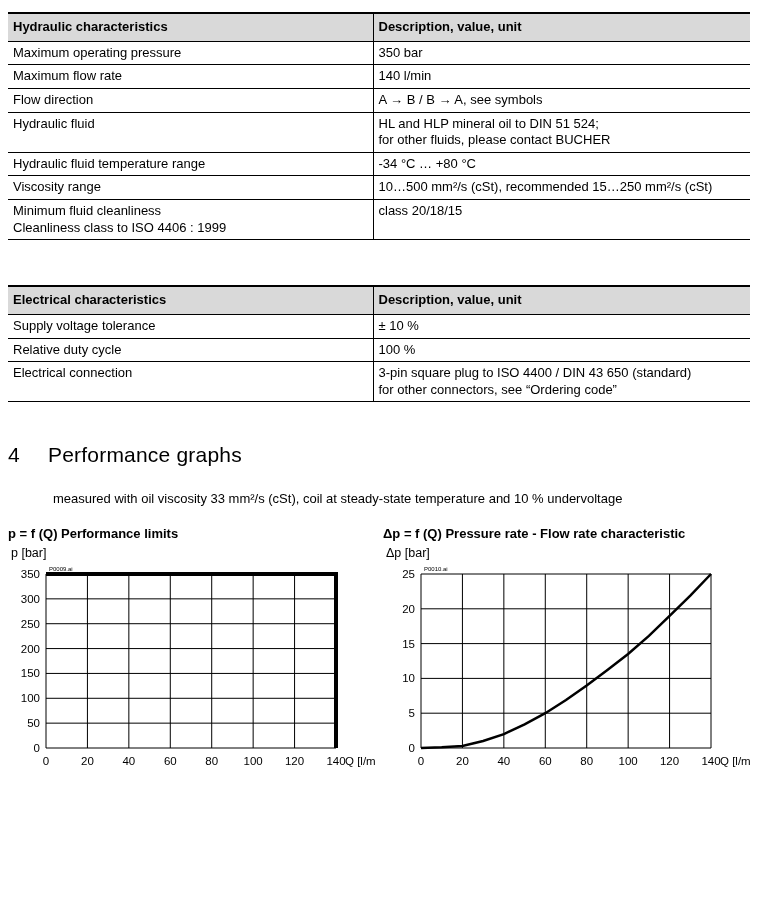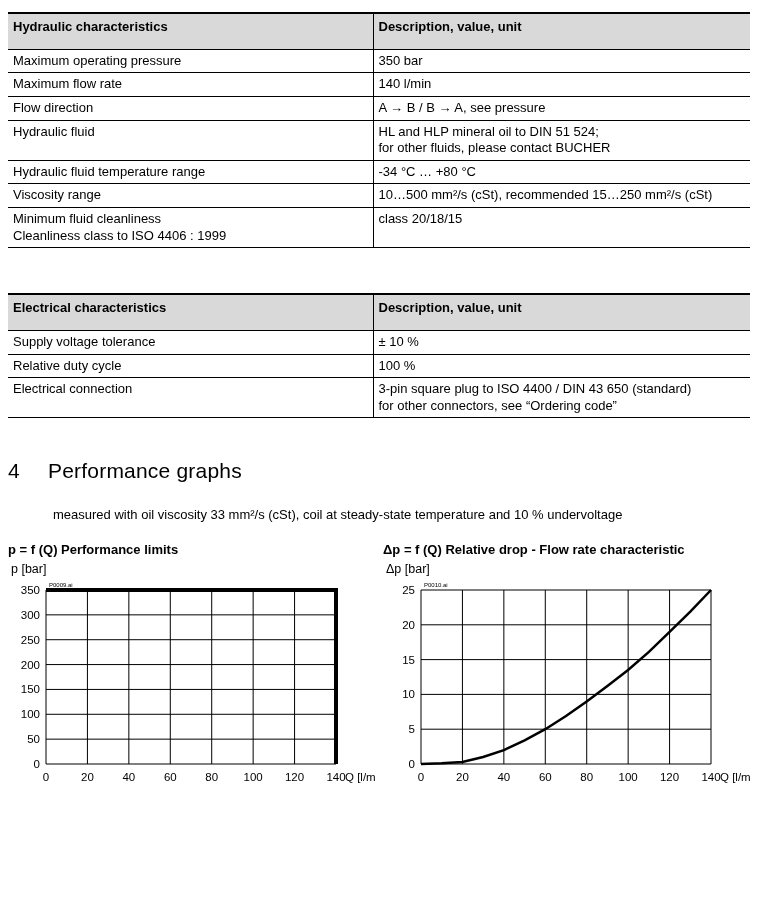--- a/index.html
+++ b/index.html
@@ -19,21 +19,21 @@
     font-size: 13px;
     line-height: 1.28;
   }
   table.spec th, table.spec td {
     text-align: left;
     vertical-align: top;
     padding: 3px 6px 3px 5px;
     border-bottom: 1px solid #000;
     font-weight: normal;
   }
-  table.spec th { font-weight: bold; background: #d9d9d9; padding-top: 5px; padding-bottom: 13px; }
+  table.spec th { font-weight: bold; background: #d9d9d9; padding-top: 5px; padding-bottom: 5px; }
   table.spec .col-label { width: 365px; }
   table.spec .col-value { border-left: 1px solid #000; }
   .tbl-gap { height: 45px; }
 
   
   .section-heading {
     margin-top: 41px;
     font-size: 21px;
     letter-spacing: 0.2px;
     display: flex;
@@ -65,21 +65,21 @@
         <tr>
           <td class="col-label">Maximum operating pressure</td>
           <td class="col-value">350 bar</td>
         </tr>
         <tr>
           <td class="col-label">Maximum flow rate</td>
           <td class="col-value">140 l/min</td>
         </tr>
         <tr>
           <td class="col-label">Flow direction</td>
-          <td class="col-value">A → B  /  B → A,  see pressure</td>
+          <td class="col-value">A → B  /  B → A,  see symbols</td>
         </tr>
         <tr>
           <td class="col-label">Hydraulic fluid</td>
           <td class="col-value">HL and HLP mineral oil to DIN 51 524;<br>for other fluids, please contact BUCHER</td>
         </tr>
         <tr>
           <td class="col-label">Hydraulic fluid temperature range</td>
           <td class="col-value">-34 °C … +80 °C</td>
         </tr>
         <tr>
@@ -161,21 +161,21 @@
           <text x="32" y="81.71428571428571" text-anchor="end" font-size="11.5">250</text>
           <text x="32" y="56.85714285714286" text-anchor="end" font-size="11.5">300</text>
           <text x="32" y="32" text-anchor="end" font-size="11.5">350</text>
           <text x="337" y="219" font-size="11.5">Q [l/min]</text>
           <text x="3" y="11" font-size="12.5">p [bar]</text>
           <text x="41" y="25" font-size="6" fill="#1a1a1a">P0009.ai</text>
           <polyline points="38.0,28.0 328.0,28.0 328.0,202.0" fill="none" stroke="#000" stroke-width="4" stroke-linejoin="miter"></polyline>
         </svg>
     </div>
     <div class="graph-block">
-      <div class="graph-caption">Δp = f (Q) Relative drop - Flow rate characteristic</div>
+      <div class="graph-caption">Δp = f (Q) Pressure rate - Flow rate characteristic</div>
       <svg width="368" height="226" viewBox="0 0 368 226">
           <line x1="38" y1="28" x2="38" y2="202" stroke="#000" stroke-width="1"></line>
           <line x1="79.42857142857142" y1="28" x2="79.42857142857142" y2="202" stroke="#000" stroke-width="1"></line>
           <line x1="120.85714285714285" y1="28" x2="120.85714285714285" y2="202" stroke="#000" stroke-width="1"></line>
           <line x1="162.28571428571428" y1="28" x2="162.28571428571428" y2="202" stroke="#000" stroke-width="1"></line>
           <line x1="203.7142857142857" y1="28" x2="203.7142857142857" y2="202" stroke="#000" stroke-width="1"></line>
           <line x1="245.14285714285714" y1="28" x2="245.14285714285714" y2="202" stroke="#000" stroke-width="1"></line>
           <line x1="286.57142857142856" y1="28" x2="286.57142857142856" y2="202" stroke="#000" stroke-width="1"></line>
           <line x1="328" y1="28" x2="328" y2="202" stroke="#000" stroke-width="1"></line>
           <line x1="38" y1="202" x2="328" y2="202" stroke="#000" stroke-width="1"></line>

